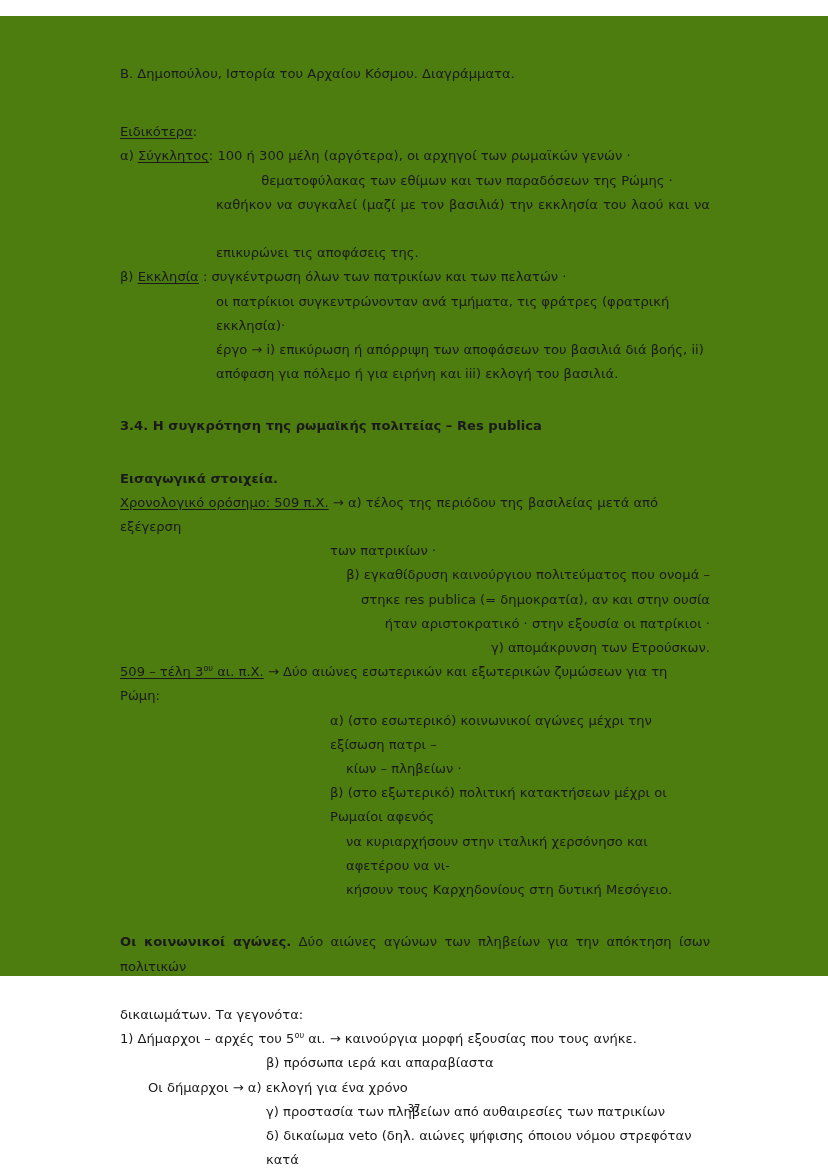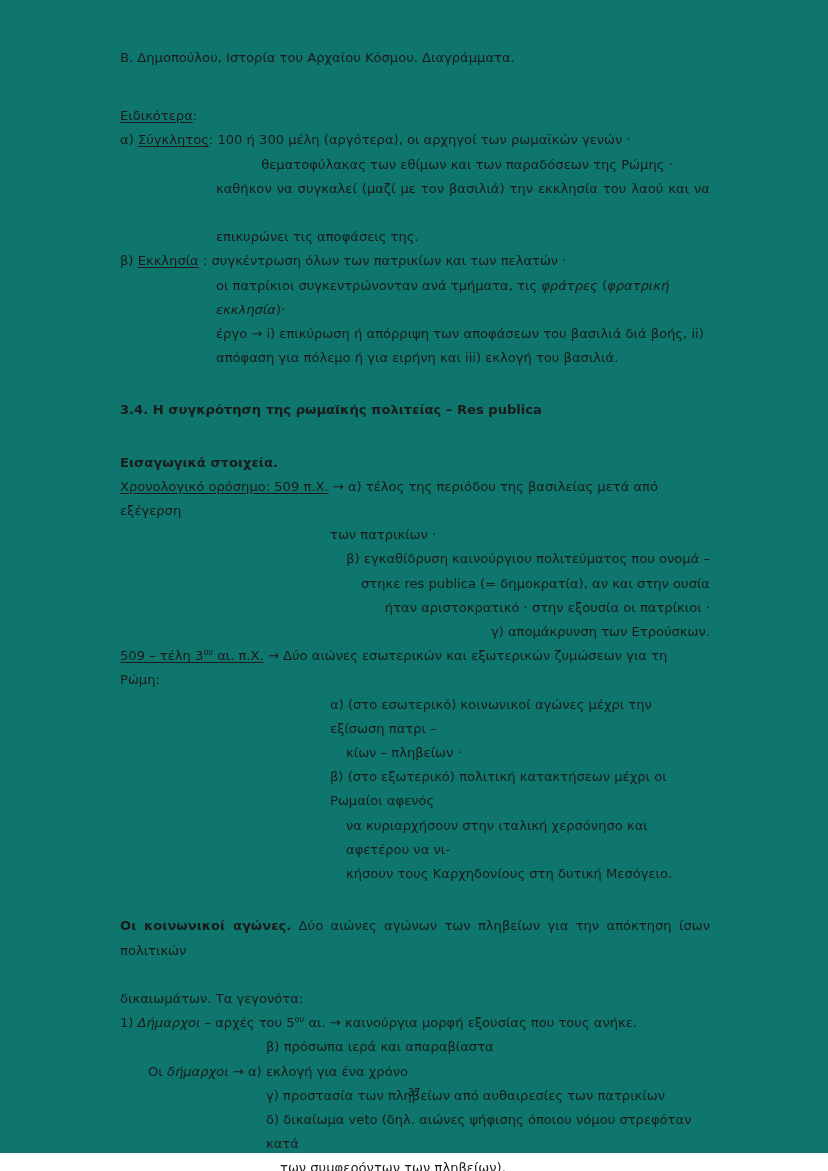--- a/index.html
+++ b/index.html
@@ -11,24 +11,24 @@
   body {
     width: 828px;
     height: 1171px;
     font-family: "DejaVu Sans", "Liberation Sans", sans-serif;
     color: #1a1a1a;
     position: relative;
     overflow: hidden;
   }
   .page {
     position: absolute;
-    left: 0; top: 0;
+    left: 0; top: 16px;
     width: 828px;
-    height: 1153px;
-    background: #0f766e;
+    height: 960px;
+    background: #4d7c0f;
   }
   .content {
     position: absolute;
     left: 120px;
     top: 46px;
     width: 590px;
   }
   
   .line {
     font-size: 13.1px;
@@ -41,21 +41,21 @@
   }
   .jline.stretch::after {
     content: "";
     display: inline-block;
     width: 100%;
   }
   .gap-xl { height: 34px; }
   .gap-l  { height: 28px; }
   .u  { text-decoration: underline; text-underline-offset: 2px; }
   .b  { font-weight: bold; }
-  .i  { font-style: italic; }
+  .i  { }
   sup {
     font-size: 0.62em;
     vertical-align: super;
     line-height: 0;
   }
   
   .ind-1 { padding-left: 28px; }
   .ind-2 { padding-left: 96px; }
   .ind-3 { padding-left: 104px; text-align: center; }
   .ind-5 { padding-left: 146px; }

